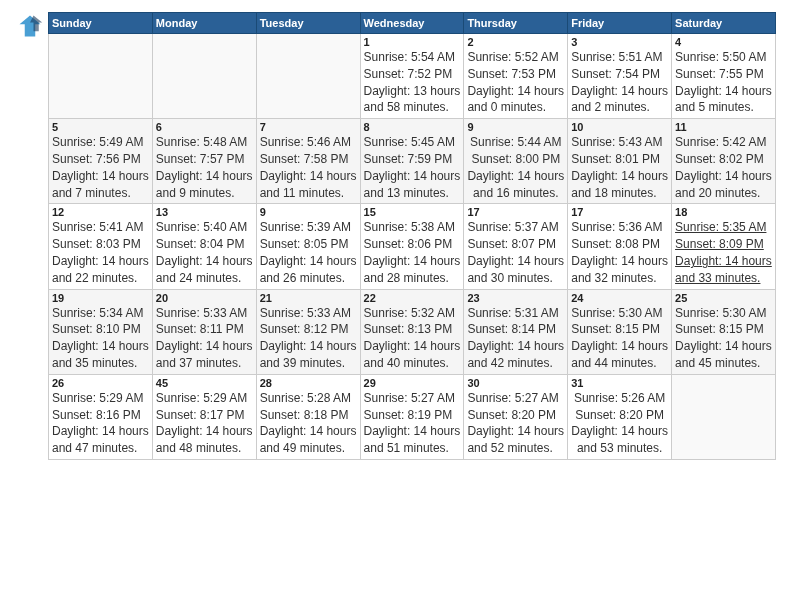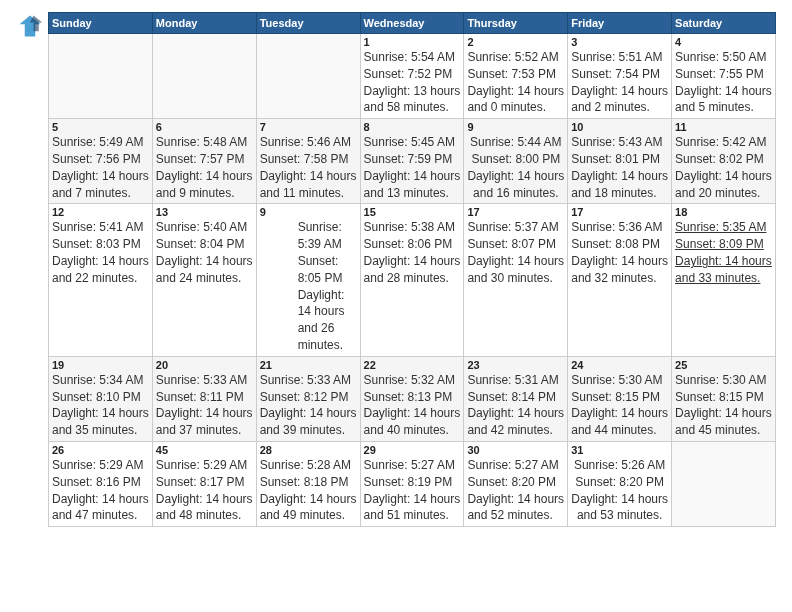--- a/index.html
+++ b/index.html
@@ -224,21 +224,21 @@
           </td>
           <td>
             <div class="day-number">13</div>
             <div class="day-info" style="white-space: pre-line;">Sunrise: 5:40 AM
 Sunset: 8:04 PM
 Daylight: 14 hours
 and 24 minutes.</div>
           </td>
           <td>
             <div class="day-number">9</div>
-            <div class="day-info" style="white-space: pre-line; margin-left: 38px;">Sunrise: 5:39 AM
+            <div class="day-info" style="white-space: pre-line;">Sunrise: 5:39 AM
 Sunset: 8:05 PM
 Daylight: 14 hours
 and 26 minutes.</div>
           </td>
           <td>
             <div class="day-number">15</div>
             <div class="day-info" style="white-space: pre-line;">Sunrise: 5:38 AM
 Sunset: 8:06 PM
 Daylight: 14 hours
 and 28 minutes.</div>

